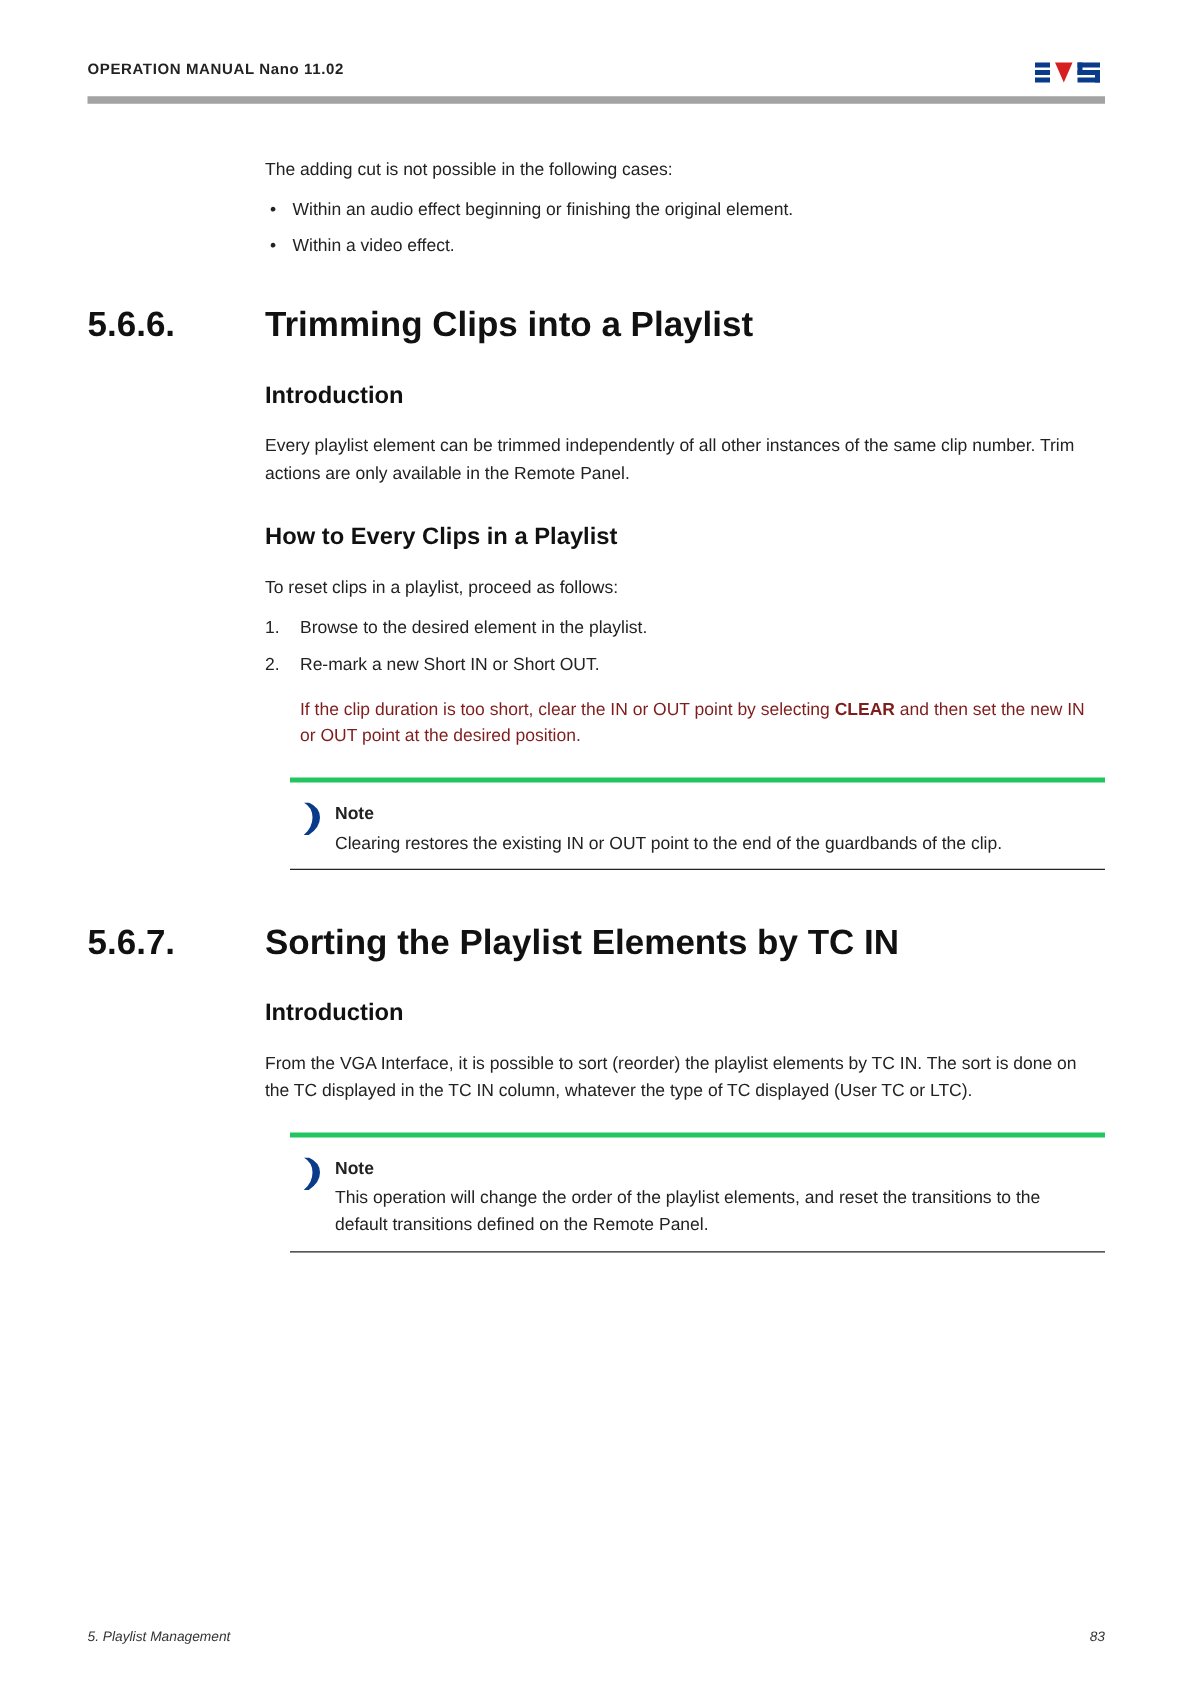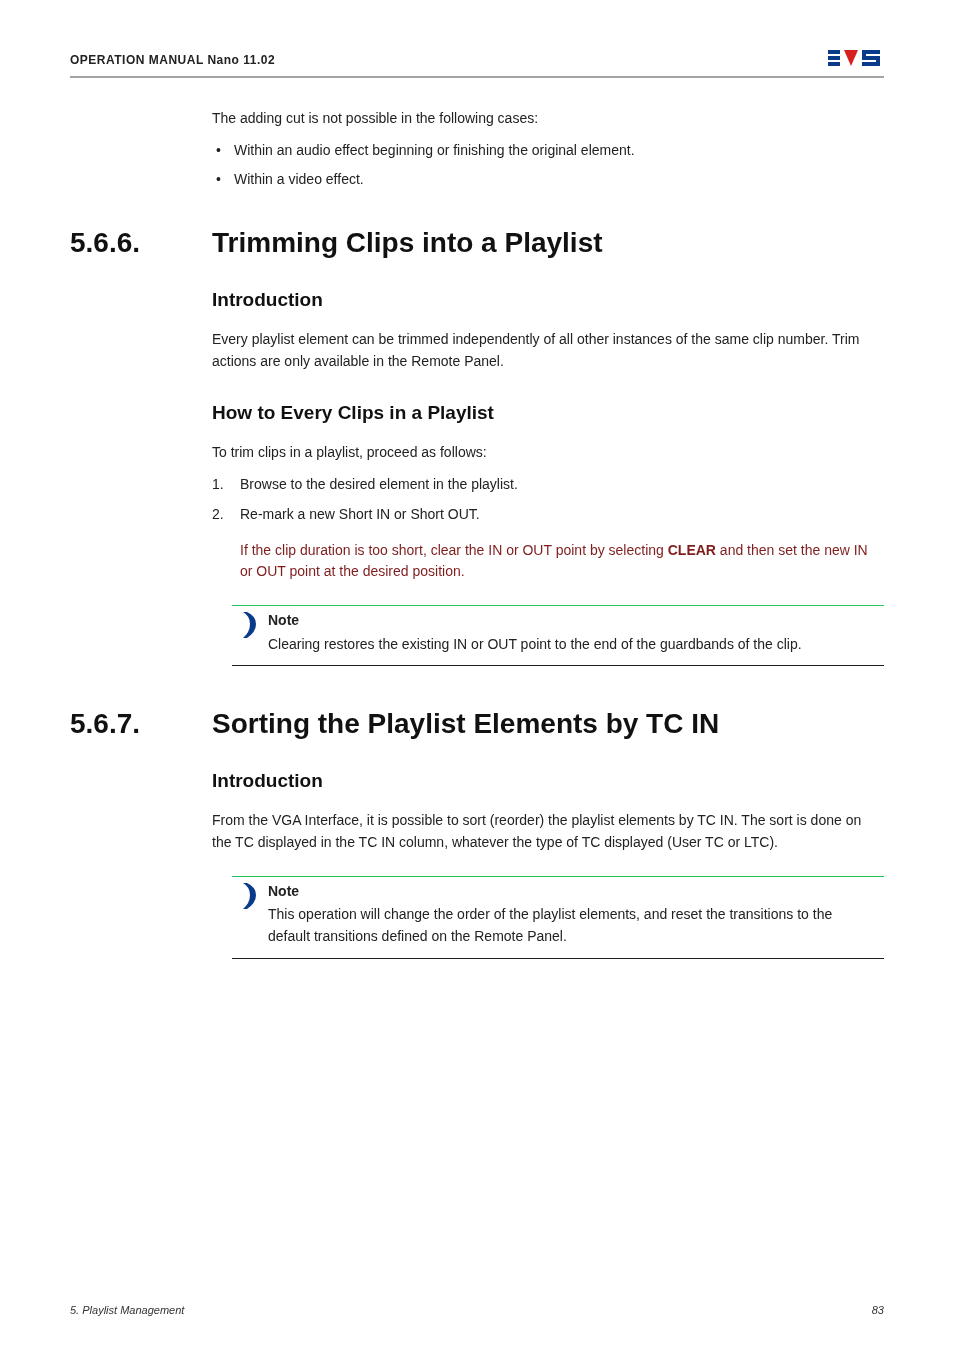--- a/index.html
+++ b/index.html
@@ -13,24 +13,24 @@
   .page {
     width: 954px;
     height: 1350px;
     position: relative;
     box-sizing: border-box;
     padding: 48px 70px 0 70px;
   }
   .header-row {
     display: flex;
     justify-content: space-between;
-    align-items: center;
-    border-bottom: 2px solid #a3a3a3;
+    align-items: flex-start;
+    border-bottom: 6px solid #a3a3a3;
     padding-bottom: 4px;
-    margin-bottom: 30px;
+    margin-bottom: 42px;
   }
   .header-text {
     font-size: 12px;
     font-weight: bold;
     letter-spacing: 0.5px;
     color: #222;
   }
   .logo {
     display: inline-block;
   }
@@ -105,24 +105,24 @@
     left: 0;
     top: 0;
   }
   .sub-para {
     font-size: 14px;
     line-height: 1.55;
     margin: 10px 0 6px 28px;
     color: #7f1d1d;
   }
   .note-box {
-    border-top: 1px solid #22c55e;
+    border-top: 4px solid #22c55e;
     border-bottom: 1px solid #222;
     margin: 22px 0 10px 20px;
-    padding: 4px 8px 10px 8px;
+    padding: 14px 8px 10px 8px;
     display: flex;
   }
   .note-icon {
     width: 28px;
     flex-shrink: 0;
     margin-top: 2px;
   }
   .note-body {
     flex: 1;
     font-size: 14px;
@@ -178,21 +178,21 @@
 
     <div class="h1-row">
       <span class="h1-num">5.6.6.</span>
       <span class="h1-title">Trimming Clips into a Playlist</span>
     </div>
 
     <div class="h2">Introduction</div>
     <p class="para">Every playlist element can be trimmed independently of all other instances of the same clip number. Trim actions are only available in the Remote Panel.</p>
 
     <div class="h2">How to Every Clips in a Playlist</div>
-    <p class="para">To trim clips in a playlist, proceed as follows:</p>
+    <p class="para">To reset clips in a playlist, proceed as follows:</p>
 
     <ol class="num-list">
       <li><span class="num">1.</span><span>Browse to the desired element in the playlist.</span></li>
       <li><span class="num">2.</span><span>Re-mark a new Short IN or Short OUT.</span></li>
     </ol>
 
     <p class="sub-para">
       <span>If the clip duration is too short, clear the IN or OUT point by selecting </span><b>CLEAR</b><span> and then set the new IN or OUT point at the desired position.</span>
     </p>
 

